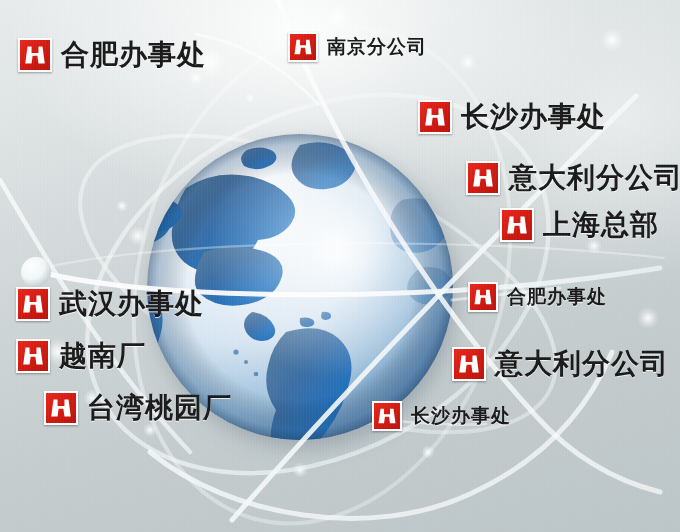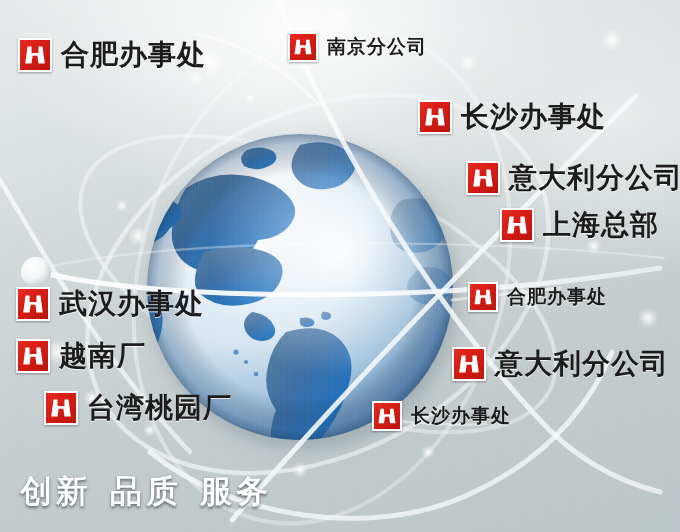--- a/index.html
+++ b/index.html
@@ -316,17 +316,14 @@
       <span class="mark">
         <svg viewBox="0 0 34 34" aria-hidden="true">
           <path fill="#ffffff" d="M8.5 7.5h4.6v7.3h7.8V7.5h4.6l2.6 19h-7.2l-1.2-8.6h-5.4l-1.2 8.6H5.9z"></path>
         </svg>
       </span>
       <span class="txt">台湾桃园厂</span>
     </div>
 
   </div>
 
-  <div id="slogan">
-    <span>创新</span><span>品质</span><span>服务</span>
-  </div>
 
 </div>
 
 </body></html>

